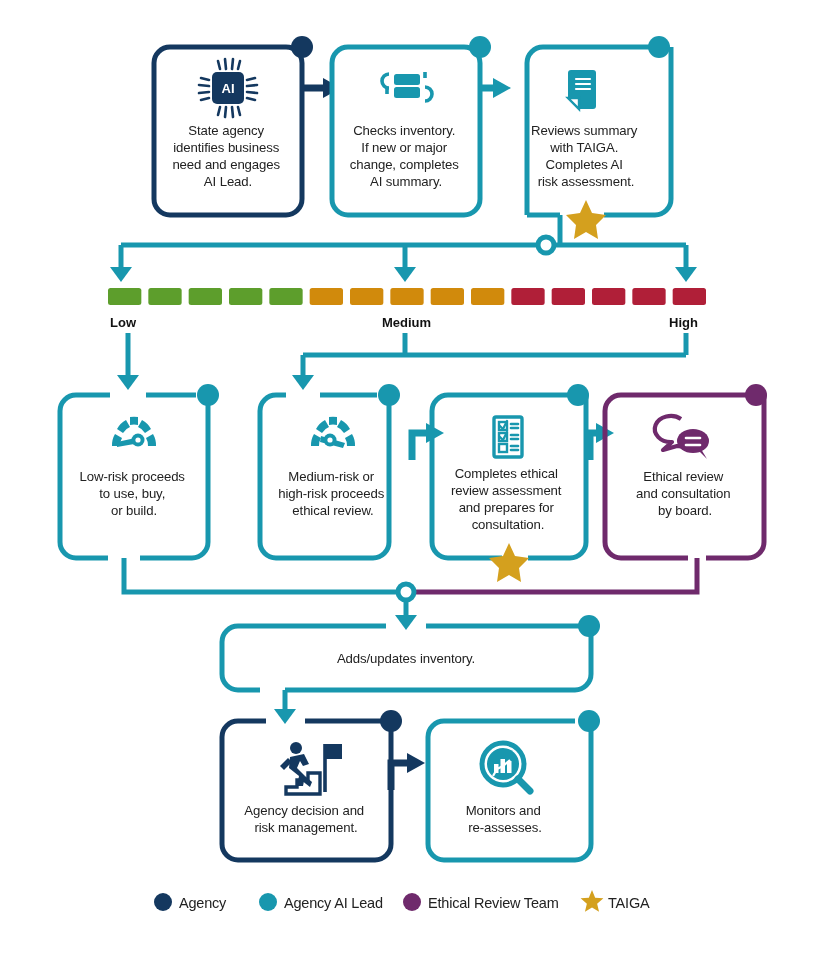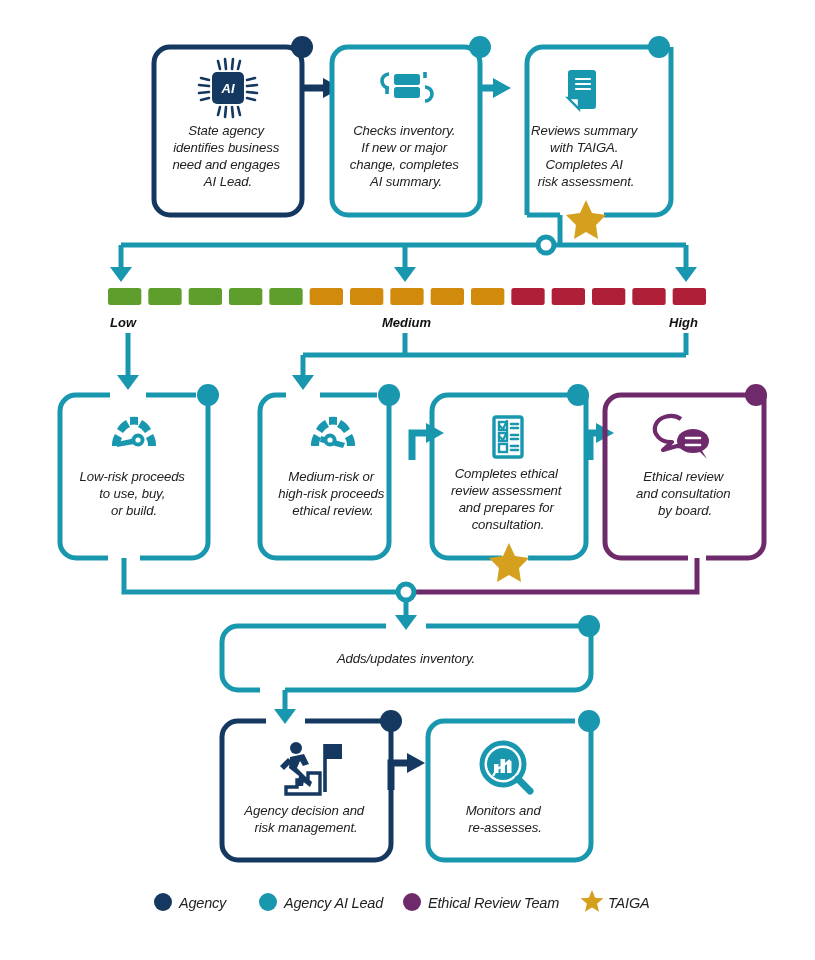--- a/index.html
+++ b/index.html
@@ -10,21 +10,20 @@
   body {
     width: 815px;
     height: 960px;
     font-family: "Liberation Sans", sans-serif;
     overflow: hidden;
   }
   #flow-root {
     position: relative;
     width: 647px;
     height: 960px;
-    font-style: italic;
   }
   svg#flow-svg {
     position: absolute;
     top: 0;
     left: 0;
     width: 815px;
     height: 960px;
   }
   .node-text {
     font-family: "Liberation Sans", sans-serif;

